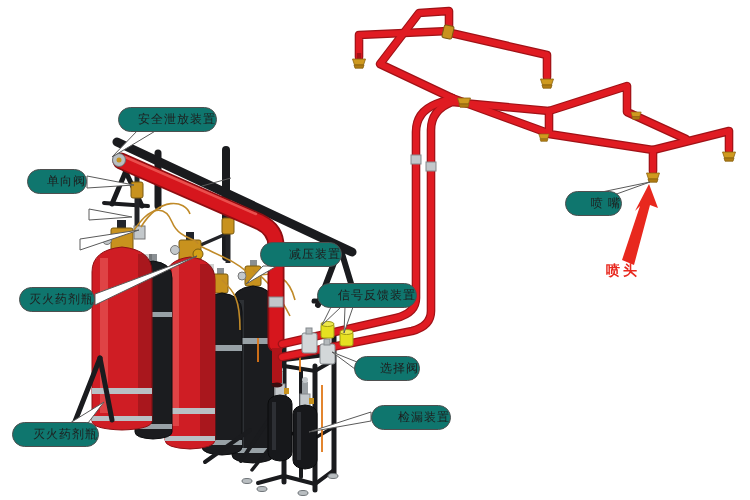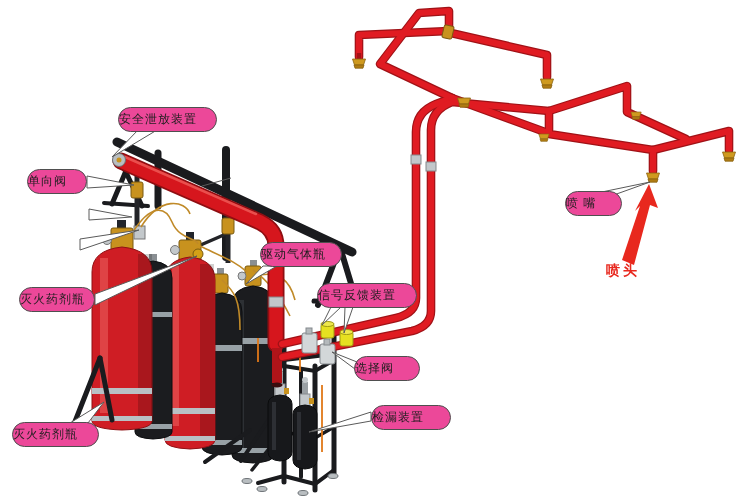--- a/index.html
+++ b/index.html
@@ -1,20 +1,20 @@
 <!DOCTYPE html>
 <html><head>
 <meta charset="utf-8">
 <style>
   html,body{margin:0;padding:0;background:#fff;}
   .stage{position:relative;width:750px;height:500px;background:#ffffff;overflow:hidden;
          font-family:"Liberation Sans","DejaVu Sans",sans-serif;}
   .stage svg{position:absolute;left:0;top:0;}
-  .callout{position:absolute;height:25px;line-height:23px;background:#ec4899;
-           border:1px solid #4f4f4f;border-radius:13px;text-align:left;
+  .callout{position:absolute;height:25px;line-height:23px;background:#0f766e;
+           border:1px solid #4f4f4f;border-radius:13px;text-align:right;
            font-size:12px;color:#1e1e1e;letter-spacing:1px;box-sizing:border-box;
            white-space:nowrap;z-index:5;}
   .red-note{position:absolute;font-size:14px;font-weight:bold;color:#e8281e;
             letter-spacing:3px;z-index:5;}
   
   .pipe-o{stroke:#a01217;stroke-width:8.6;fill:none;stroke-linecap:round;stroke-linejoin:round}
   .pipe-i{stroke:#e01b22;stroke-width:6.2;fill:none;stroke-linecap:round;stroke-linejoin:round}
   .pipe-o-big{stroke:#8f0e12;stroke-width:17;fill:none;stroke-linecap:round;stroke-linejoin:round}
   .pipe-i-big{stroke:#d6161d;stroke-width:13.5;fill:none;stroke-linecap:round;stroke-linejoin:round}
   .pipe-hi{stroke:#f0625e;stroke-width:2.5;fill:none;opacity:.75;stroke-linecap:round}
@@ -260,20 +260,20 @@
     <polygon class="tail" points="597,193 611,196 650,182"></polygon>
   </g>
 
   <polygon fill="#e8281e" points="649,184 658,208 650,205 634,265 622,260 640,206 635,211"></polygon>
 </svg>
 
 <div class="callout" style="left:118px;top:107px;width:99px">安全泄放装置</div>
 <div class="callout" style="left:27px;top:169px;width:60px">单向阀</div>
 <div class="callout" style="left:19px;top:287px;width:76px">灭火药剂瓶</div>
 <div class="callout" style="left:12px;top:422px;width:87px">灭火药剂瓶</div>
-<div class="callout" style="left:260px;top:242px;width:82px">驱动气体瓶</div>
+<div class="callout" style="left:260px;top:242px;width:82px">减压装置</div>
 <div class="callout" style="left:317px;top:283px;width:100px">信号反馈装置</div>
 <div class="callout" style="left:354px;top:356px;width:66px">选择阀</div>
 <div class="callout" style="left:371px;top:405px;width:80px">检漏装置</div>
 <div class="callout" style="left:565px;top:191px;width:57px">喷 嘴</div>
 <div class="red-note" style="left:606px;top:262px">喷头</div>
 
 </div>
 
 </body></html>

